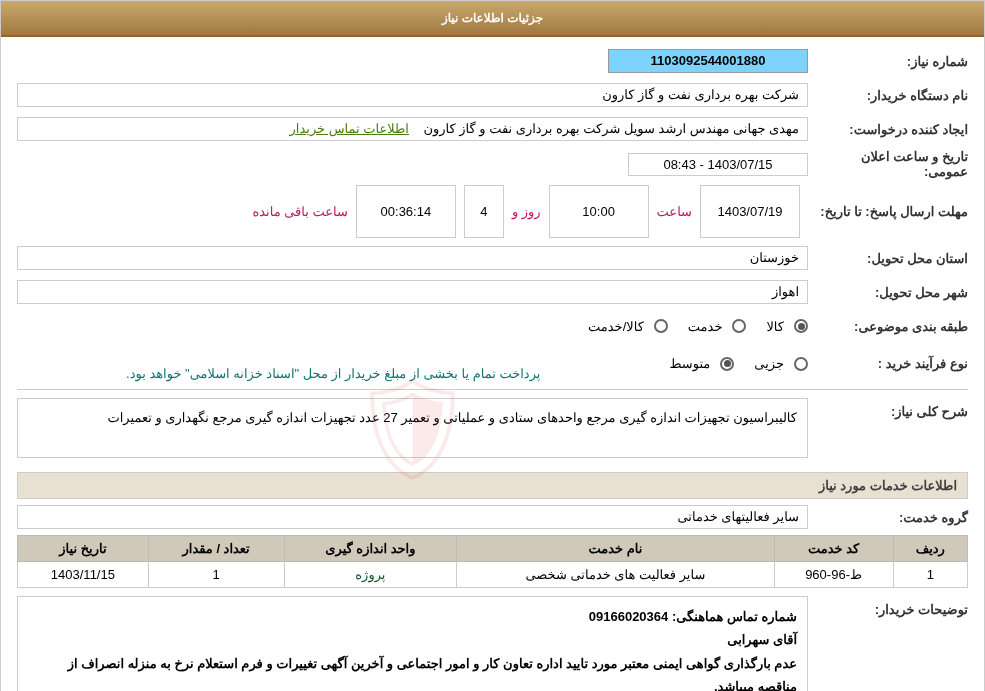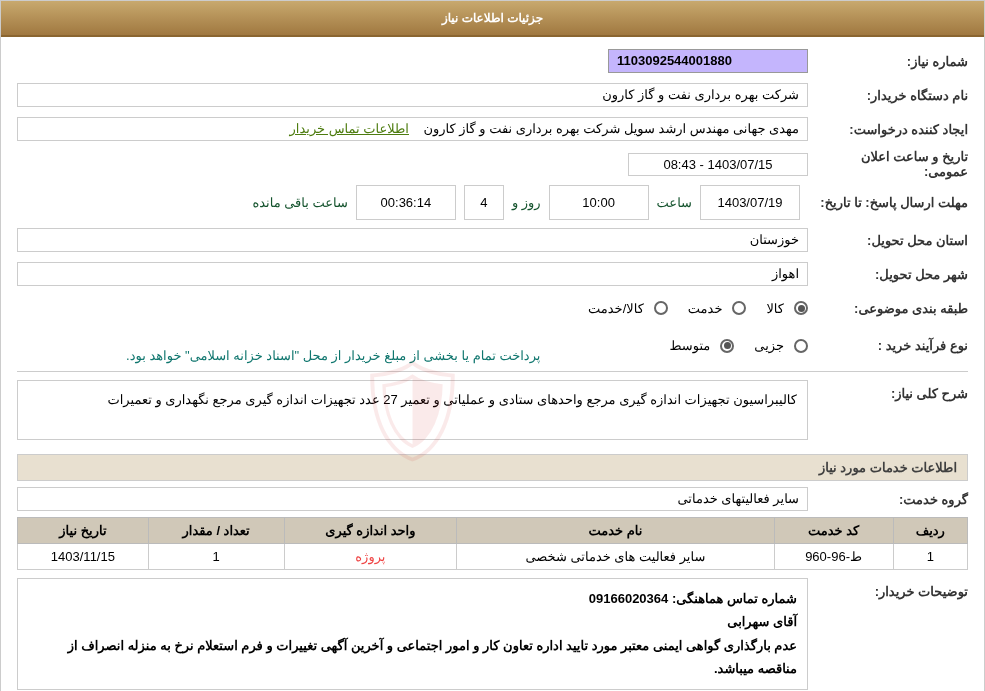--- a/index.html
+++ b/index.html
@@ -44,25 +44,25 @@
     .value-box {
       border: 1px solid #ccc;
       background: #fff;
       padding: 3px 8px;
       min-height: 24px;
       flex: 1;
       text-align: right;
     }
     .need-number-box {
       border: 1px solid #999;
-      background: #c4b5fd;
+      background: #7dd3fc;
       padding: 3px 8px;
       min-height: 24px;
       flex: 0 0 200px;
-      text-align: left;
+      text-align: center;
       font-weight: bold;
     }
     .date-box {
       border: 1px solid #ccc;
       padding: 3px 10px;
       background: #fff;
       min-width: 180px;
       text-align: center;
     }
     .contact-link {
@@ -72,27 +72,27 @@
     }
     .deadline-row {
       display: flex;
       align-items: center;
       gap: 8px;
       margin-bottom: 6px;
       flex-wrap: wrap;
     }
     .deadline-box {
       border: 1px solid #ccc;
-      padding: 9px 8px;
+      padding: 18px 8px;
       background: #fff;
       min-width: 100px;
       text-align: center;
     }
     .deadline-small-label {
-      color: #14532d;
+      color: #be185d;
       font-weight: normal;
     }
     .divider {
       border: none;
       border-top: 1px solid #ccc;
       margin: 8px 0;
     }
     .radio-item {
       display: flex;
       align-items: center;
@@ -157,21 +157,21 @@
       text-align: center;
       font-weight: bold;
     }
     table.services-table td {
       border: 1px solid #ccc;
       padding: 5px 8px;
       text-align: center;
       background: #fff;
     }
     table.services-table td.red-text {
-      color: #ef4444;
+      color: #14532d;
     }
     .buyer-notes {
       border: 1px solid #ccc;
       background: #fff;
       padding: 8px 10px;
       margin-bottom: 8px;
       text-align: right;
       line-height: 1.8;
     }
     .shield-watermark {

